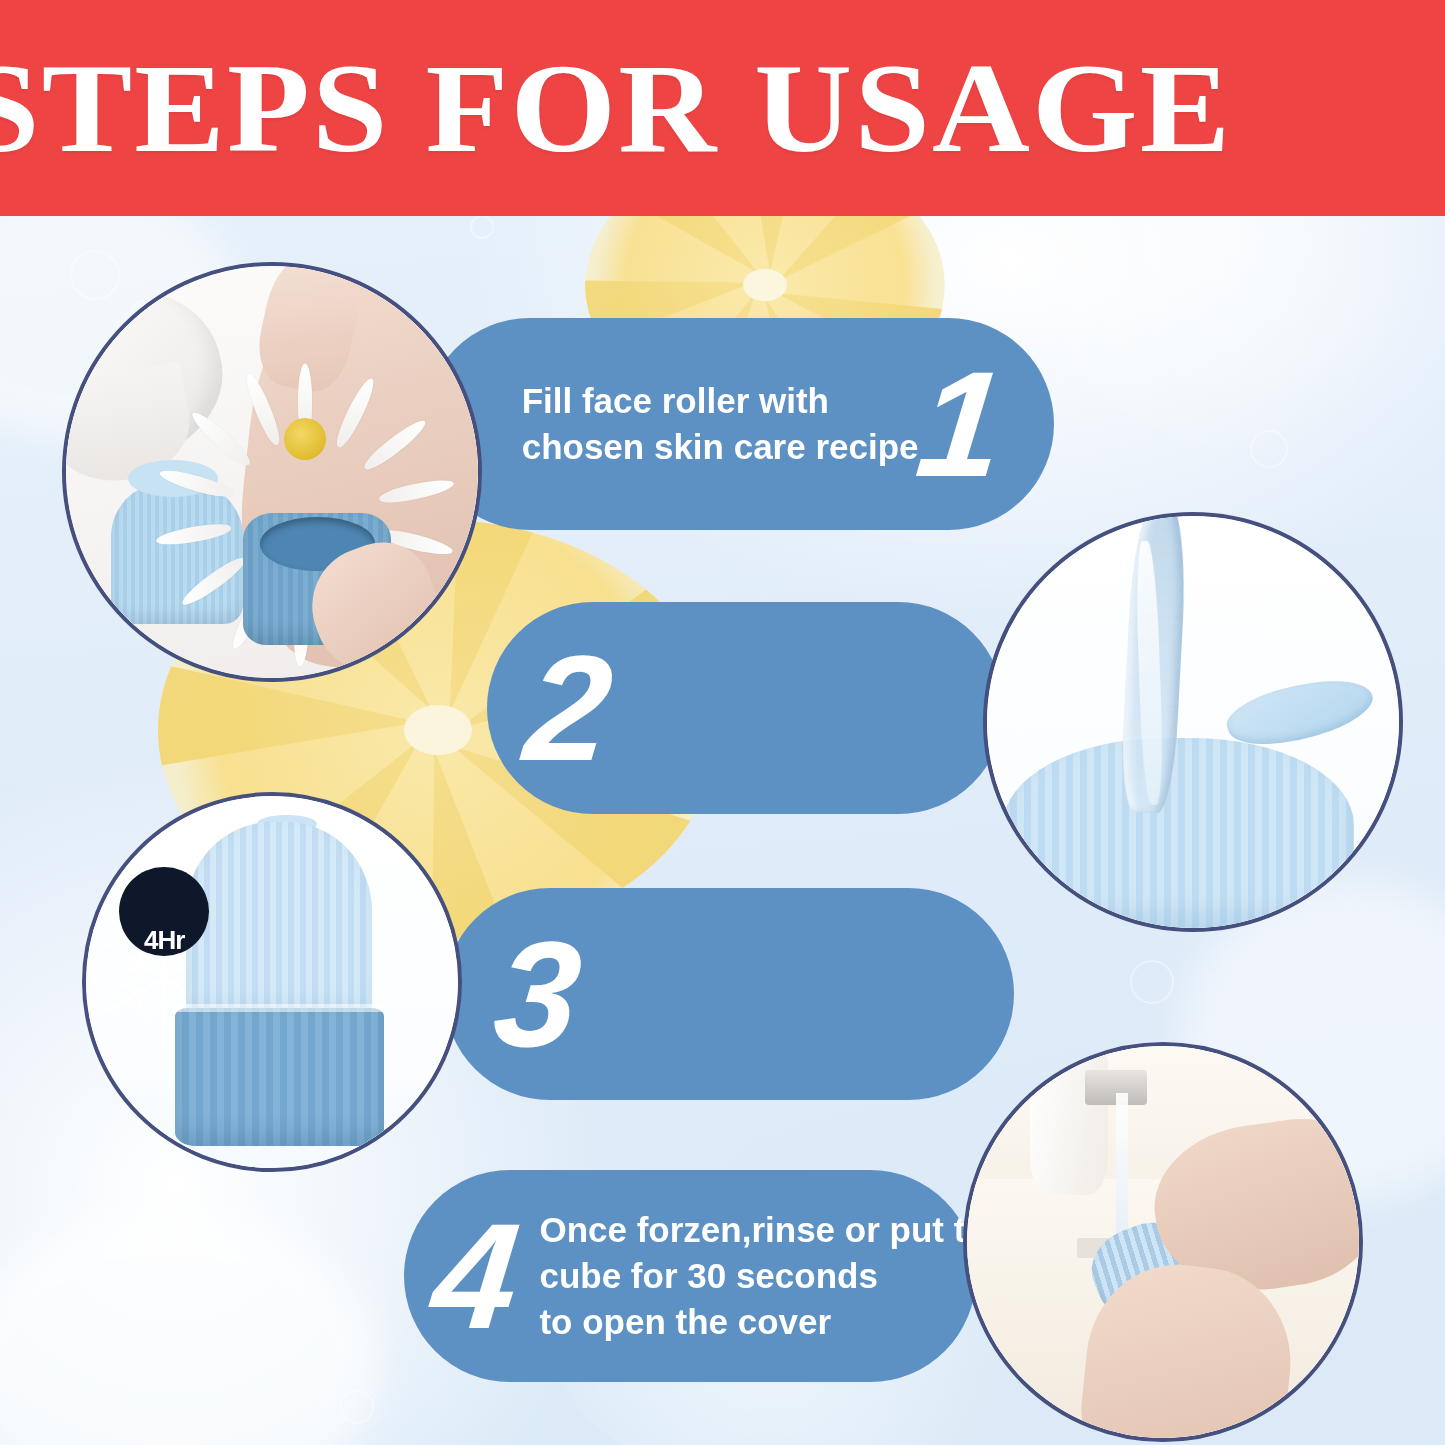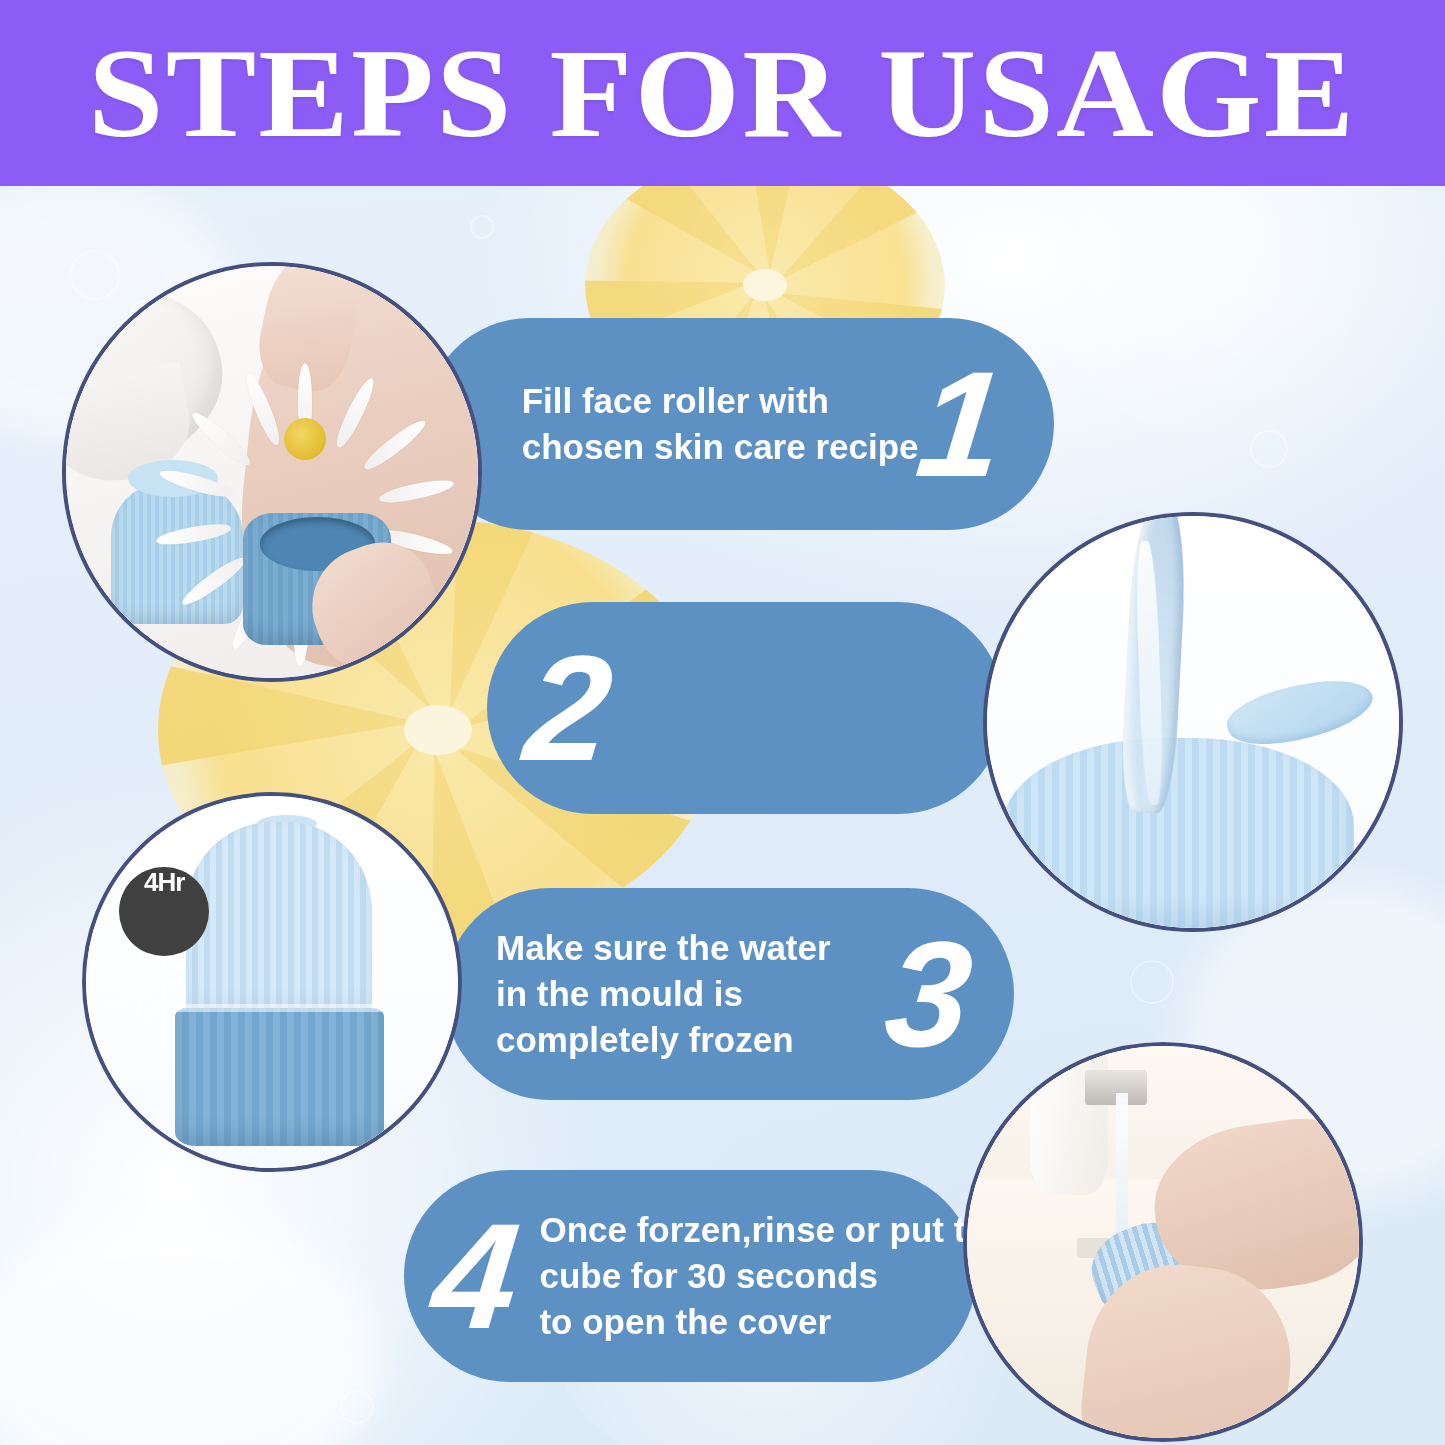--- a/index.html
+++ b/index.html
@@ -30,23 +30,23 @@
   .lemon .rind{position:absolute;inset:0;border-radius:50%;
      background:radial-gradient(circle at 50% 50%, #fbe9a6 0%, #fae08a 62%, #f6eec8 75%, #fdf7e4 100%);}
   .lemon .seg{position:absolute;left:50%;top:50%;width:50%;height:50%;
      transform-origin:0 0;background:linear-gradient(90deg,#f7dd86,#f3d468);
      clip-path:polygon(6% 6%,100% 18%,100% 72%);opacity:.9;}
   .lemon .core{position:absolute;left:44%;top:44%;width:12%;height:12%;border-radius:50%;
      background:#fdf6dd;}
 
   
   #header{
-    position:absolute;left:0;top:0;width:1445px;height:186px;
-    background:#8b5cf6;
-    display:flex;align-items:center;justify-content:center;
+    position:absolute;left:0;top:0;width:1445px;height:216px;
+    background:#ef4444;
+    display:flex;align-items:center;justify-content:flex-start;
   }
   #header h1{
     margin:0;
     font-family:"Liberation Serif", serif;
     font-weight:700;
     font-size:128px;
     line-height:1;
     color:#ffffff;
     letter-spacing:2px;
     transform:scaleX(1.06);
@@ -189,21 +189,21 @@
       background:rgba(255,255,255,.55);}
   .snowflake{position:absolute;left:4%;top:30%;width:34%;height:38%;opacity:.85;}
   .snowflake .arm{position:absolute;left:50%;top:50%;width:4px;height:50%;
       margin-left:-2px;background:rgba(255,255,255,.95);transform-origin:50% 0;
       border-radius:2px;}
   .snowflake .arm:after, .snowflake .arm:before{content:"";position:absolute;
       width:3px;height:34%;background:rgba(255,255,255,.9);top:32%;border-radius:2px;}
   .snowflake .arm:before{left:0;transform:rotate(42deg);transform-origin:top left;}
   .snowflake .arm:after{right:0;transform:rotate(-42deg);transform-origin:top right;}
   #hr-badge{position:absolute;left:9%;top:19%;width:24%;height:24%;border-radius:50%;
-      background:#404040;display:flex;align-items:flex-start;justify-content:center;}
+      background:#0f172a;display:flex;align-items:flex-end;justify-content:center;}
   #hr-badge span{font-family:"Liberation Sans",sans-serif;font-weight:700;
       font-size:26px;color:#ffffff;letter-spacing:-1px;}
 
   
   #photo4{left:963px;top:1042px;width:400px;height:400px;}
   #p4-bg{position:absolute;inset:0;background:linear-gradient(170deg,#fbf6ef,#f6efe5 60%,#efe6da);}
   #p4-counter{position:absolute;left:0;top:34%;width:100%;height:66%;
       background:linear-gradient(180deg,#fcf8f1,#f2eade);}
   #p4-wall{position:absolute;left:0;top:0;width:100%;height:36%;
       background:linear-gradient(180deg,#fdf9f3,#f7f1e8);}
@@ -281,23 +281,20 @@
   <div class="txt">Fill face roller with
 chosen skin care recipe</div>
   <div class="num">1</div>
 </div>
 
 <div class="pill" id="pill2">
   <div class="num">2</div>
 </div>
 
 <div class="pill" id="pill3">
-  <div class="txt"> Make sure the water
-in the mould is
-completely frozen</div>
   <div class="num">3</div>
 </div>
 
 <div class="pill" id="pill4">
   <div class="num">4</div>
   <div class="txt">Once forzen,rinse or put the
 cube for 30 seconds
 to open the cover</div>
 </div>
 

